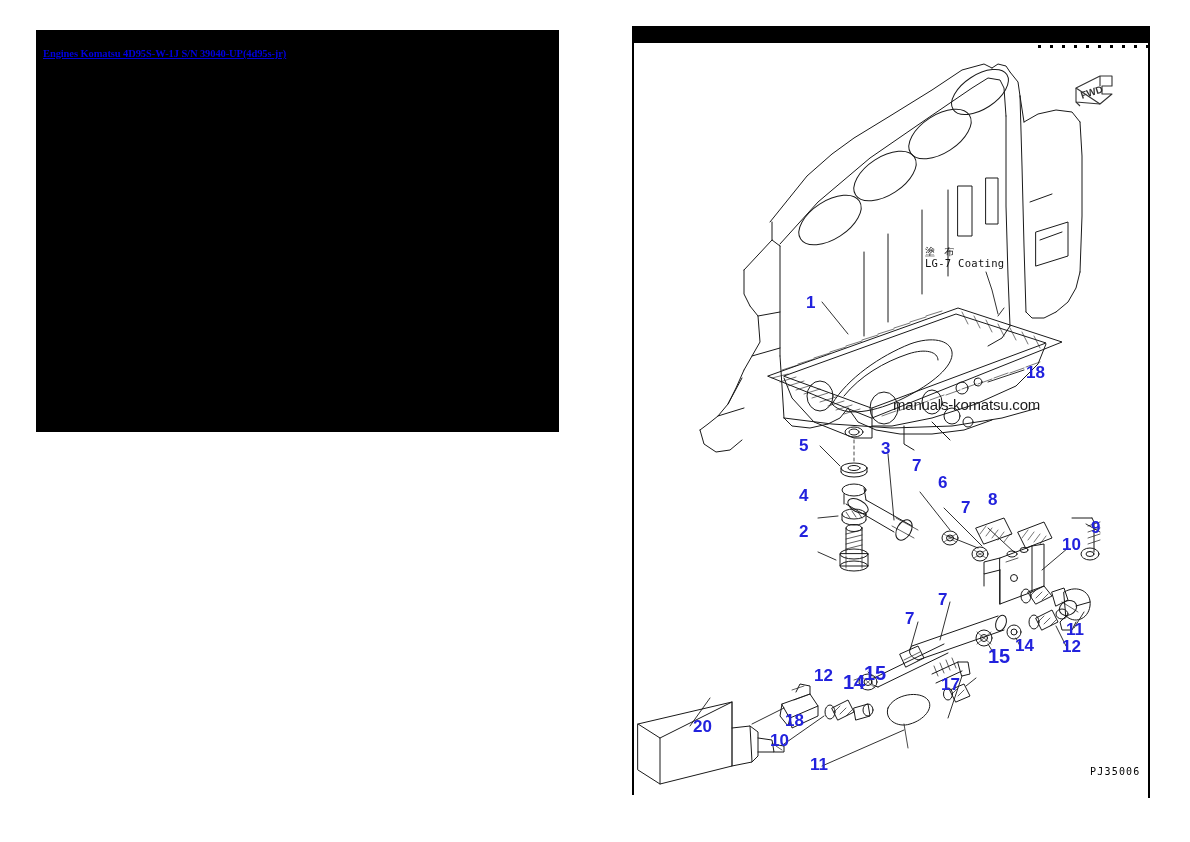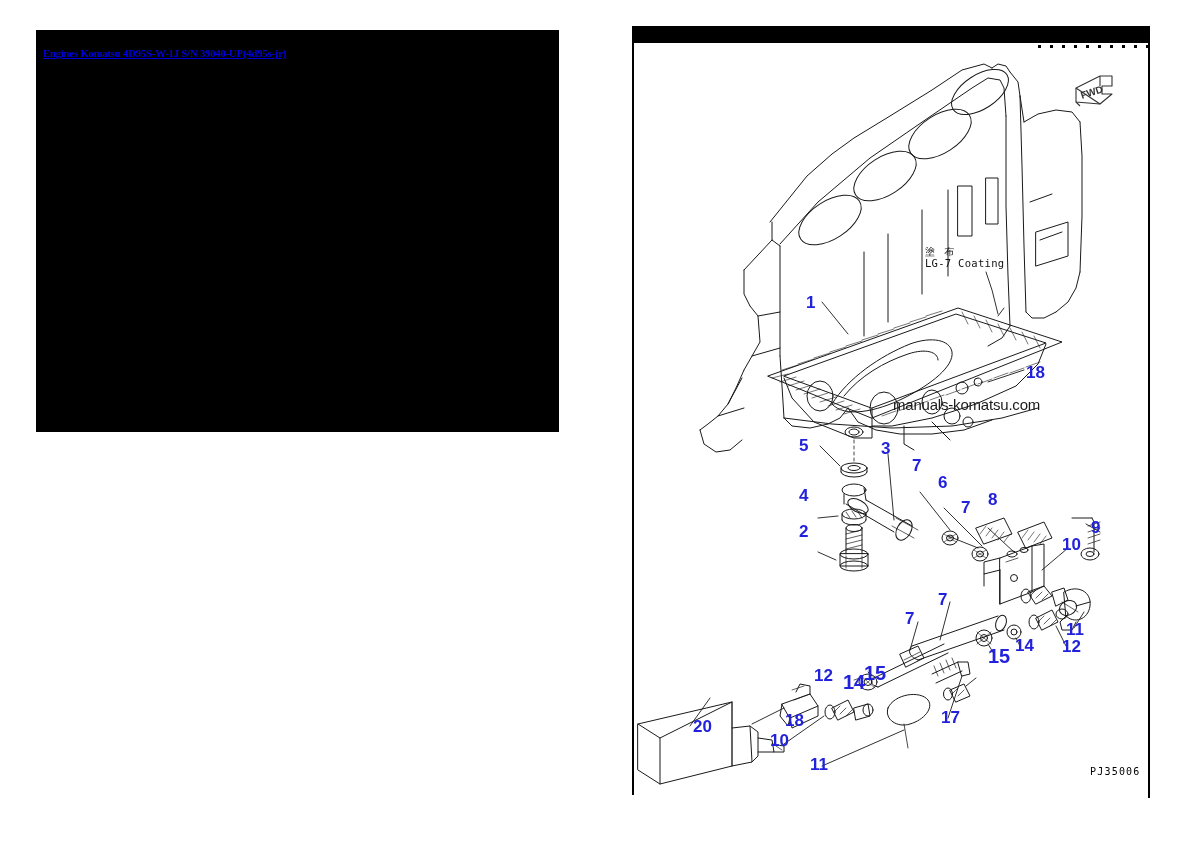--- a/index.html
+++ b/index.html
@@ -496,20 +496,20 @@
       <div class="callout" style="left: 1062px; top: 536px; color: rgb(34, 34, 221);">10</div>
       <div class="callout" style="left: 1066px; top: 621px; color: rgb(34, 34, 221);">11</div>
       <div class="callout" style="left: 938px; top: 591px; color: rgb(34, 34, 221);">7</div>
       <div class="callout" style="left: 905px; top: 610px; color: rgb(34, 34, 221);">7</div>
       <div class="callout" style="left: 1062px; top: 638px; color: rgb(34, 34, 221);">12</div>
       <div class="callout" style="left: 1015px; top: 637px; color: rgb(34, 34, 221);">14</div>
       <div class="callout sm" style="left: 988px; top: 646px; color: rgb(34, 34, 221);">15</div>
       <div class="callout sm" style="left: 864px; top: 663px; color: rgb(34, 34, 221);">15</div>
       <div class="callout sm" style="left: 843px; top: 672px; color: rgb(34, 34, 221);">14</div>
       <div class="callout" style="left: 814px; top: 667px; color: rgb(34, 34, 221);">12</div>
-      <div class="callout" style="left: 941px; top: 709px; color: rgb(34, 34, 221);">17</div>
+      <div class="callout" style="left: 941px; top: 676px; color: rgb(34, 34, 221);">17</div>
       <div class="callout" style="left: 693px; top: 718px; color: rgb(34, 34, 221);">20</div>
       <div class="callout" style="left: 737px; top: 712px; color: rgb(34, 34, 221); margin-left: 48px;">18</div>
       <div class="callout" style="left: 770px; top: 732px; color: rgb(34, 34, 221);">10</div>
       <div class="callout" style="left: 810px; top: 756px; color: rgb(34, 34, 221);">11</div>
     </div>
 
 </div>
 
 </body></html>

